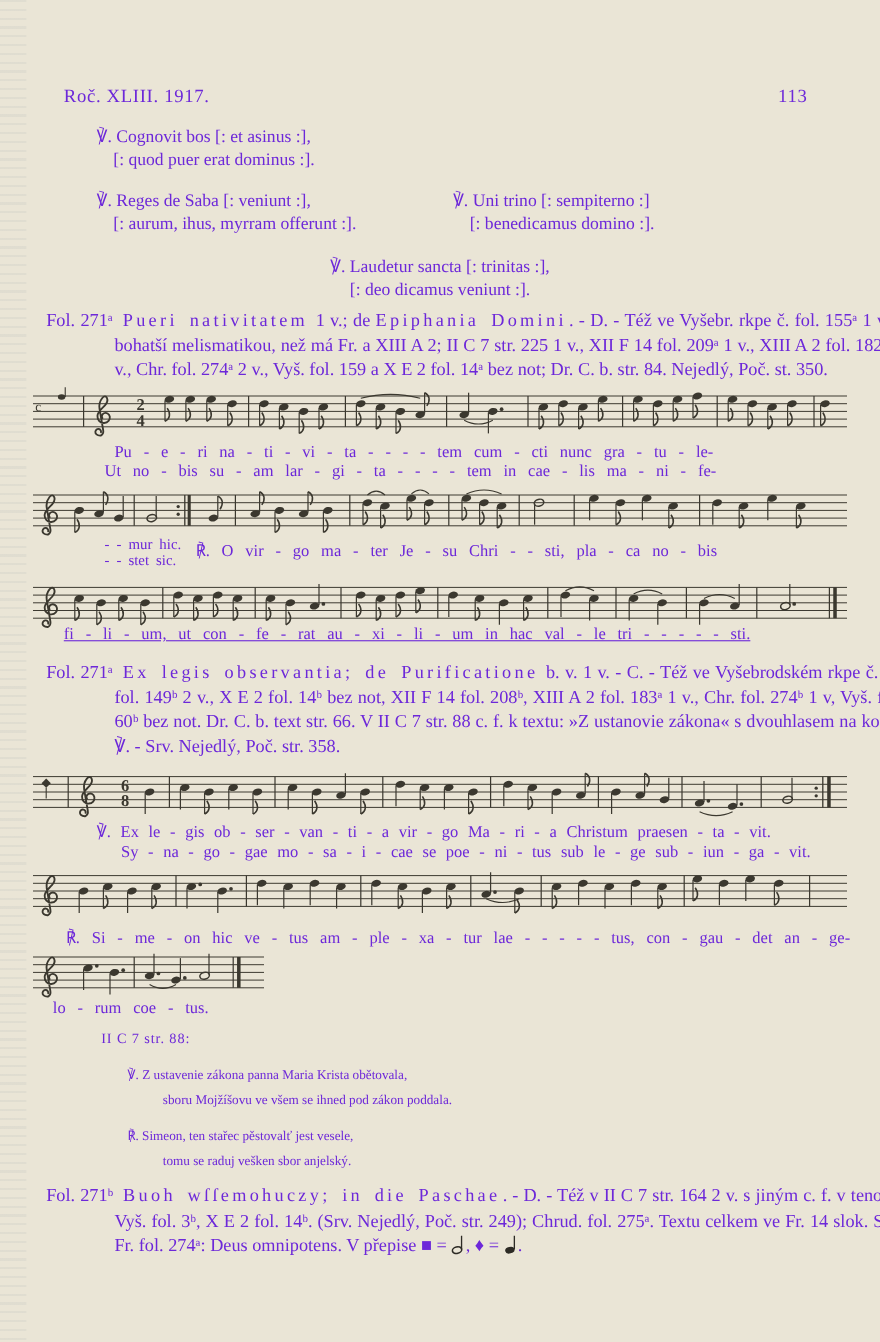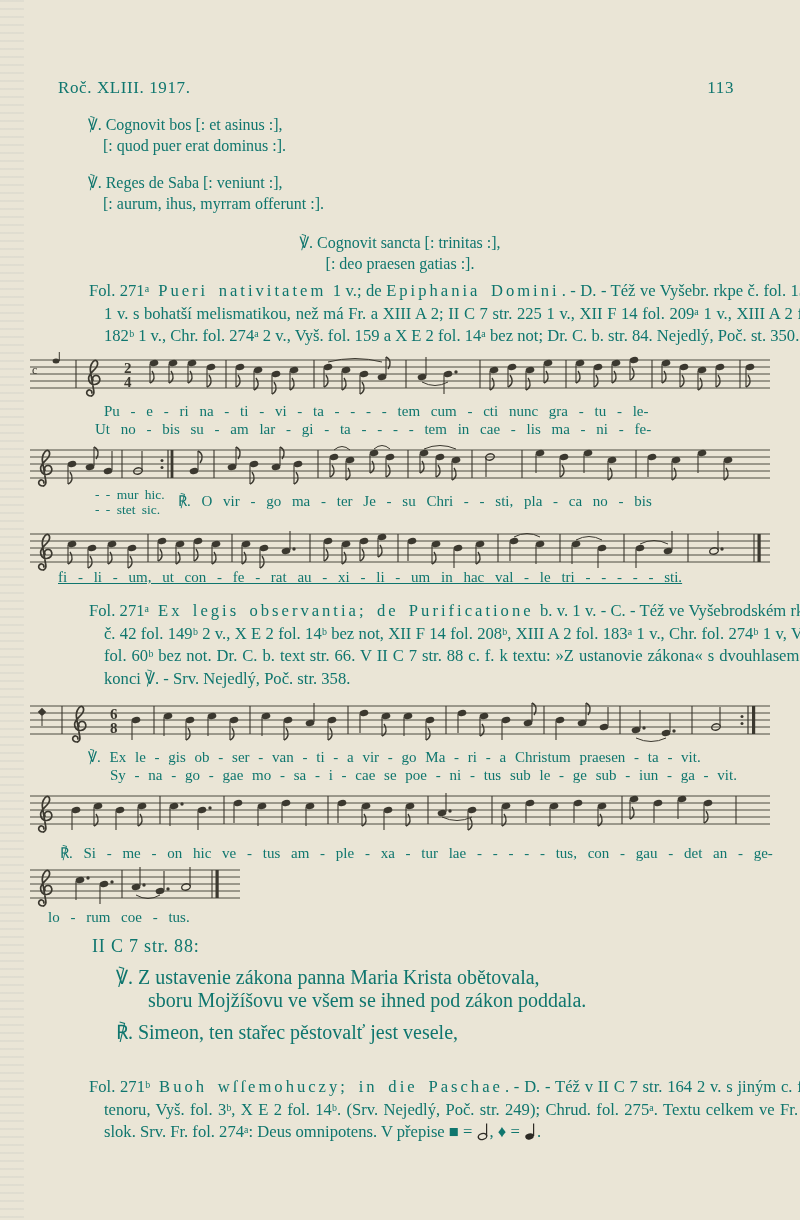--- a/index.html
+++ b/index.html
@@ -1,66 +1,70 @@
 <!DOCTYPE html>
 <html><head>
 <meta charset="utf-8">
 <style>
   html,body{margin:0;padding:0;background:#b8b2a2;}
   .page{
     position:relative;width:800px;height:1220px;overflow:hidden;
     background:#eae5d6;
     background-image:radial-gradient(1100px 900px at 65% 25%, #efead c0%, rgba(0,0,0,0)),
                      radial-gradient(1400px 1100px at 60% 30%, #f0ebdc 0%, #eae5d6 55%, #e3dcc9 100%);
-    color:#0f766e;
+    color:#6d28d9;
     font-family:"Liberation Serif","DejaVu Serif",serif;
   }
   .page::before{
     content:"";position:absolute;left:0;top:0;bottom:0;width:24px;pointer-events:none;
     background:repeating-linear-gradient(to bottom, rgba(105,125,140,0.08) 0 2px, rgba(0,0,0,0) 2px 8px);
   }
   .abs{position:absolute;}
   .hdr{font-size:17px;letter-spacing:0.6px;}
   .vers{font-size:16px;line-height:21px;white-space:nowrap;}
   .vers .l2{padding-left:15px;}
   .vcenter{width:800px;text-align:center;font-size:16px;line-height:21px;}
   .para{
     font-size:16.6px;line-height:22.5px;text-align:justify;
     padding-left:62px;text-indent:-62px;
   }
-  .plabel{margin-right:9px;margin-left:47px;}
+  .plabel{margin-right:9px;}
   .sp{letter-spacing:3px;word-spacing:3px;margin-right:2px;}
   .lyr{font-size:15px;word-spacing:7px;white-space:nowrap;line-height:18.5px;}
   .lyr2{font-size:15px;word-spacing:5px;white-space:nowrap;line-height:18.5px;}
   .frag{font-size:13.5px;line-height:15px;white-space:nowrap;word-spacing:3px;}
-  .subhead{font-size:18px;letter-spacing:0.8px;}
-  .czech{font-size:20px;line-height:22px;white-space:nowrap;}
+  .subhead{font-size:13px;letter-spacing:0.8px;}
+  .czech{font-size:12px;line-height:22px;white-space:nowrap;}
   svg.staff{display:block;}
   .noteicon{display:inline-block;vertical-align:-4px;}
 </style>
 </head>
 <body>
 
 <div class="page">
 
   <div class="abs hdr" style="left:58px;top:78px;">Roč. XLIII. 1917.</div>
   <div class="abs hdr" style="right:66px;top:78px;">113</div>
 
   <div class="abs vers" style="left:88px;top:114px;">
     <div class="l1">℣. Cognovit bos [: et asinus :],</div>
     <div class="l2">[: quod puer erat dominus :].</div>
   </div>
   <div class="abs vers" style="left:88px;top:172px;">
     <div class="l1">℣. Reges de Saba [: veniunt :],</div>
     <div class="l2">[: aurum, ihus, myrram offerunt :].</div>
   </div>
+  <div class="abs vers" style="left:412px;top:172px;">
+    <div class="l1">℣. Uni trino [: sempiterno :]</div>
+    <div class="l2">[: benedicamus domino :].</div>
+  </div>
 
   <div class="abs vcenter" style="left:0;top:232px;">
-    <div>℣. Cognovit sancta [: trinitas :],</div>
-    <div>[: deo praesen gatias :].</div>
+    <div>℣. Laudetur sancta [: trinitas :],</div>
+    <div>[: deo dicamus veniunt :].</div>
   </div>
 
   <div class="abs para" style="left:42px;top:280px;width:716px;"><span class="plabel">Fol. 271ᵃ</span><span class="sp">Pueri nativitatem</span><span> 1 v.; de </span><span class="sp">Epiphania Domini</span><span>. - D. - Též ve Vyšebr. rkpe č. fol. 155ᵃ 1 v. s bohatší melismatikou, než má Fr. a XIII A 2; II C 7 str. 225 1 v., XII F 14 fol. 209ᵃ 1 v., XIII A 2 fol. 182ᵇ 1 v., Chr. fol. 274ᵃ 2 v., Vyš. fol. 159 a X E 2 fol. 14ᵃ bez not; Dr. C. b. str. 84. Nejedlý, Poč. st. 350.</span></div>
 
   <svg class="abs staff" style="left:30px;top:350px;" width="740" height="50" viewBox="0 0 740 50">
       <line x1="0" y1="10" x2="740" y2="10" stroke="#3b382f" stroke-width="0.9"></line>
       <line x1="0" y1="17" x2="740" y2="17" stroke="#3b382f" stroke-width="0.9"></line>
       <line x1="0" y1="24" x2="740" y2="24" stroke="#3b382f" stroke-width="0.9"></line>
       <line x1="0" y1="31" x2="740" y2="31" stroke="#3b382f" stroke-width="0.9"></line>
       <line x1="0" y1="38" x2="740" y2="38" stroke="#3b382f" stroke-width="0.9"></line>
@@ -546,20 +550,21 @@
       <line x1="160" y1="26" x2="160" y2="7" stroke="#3b382f" stroke-width="1.1"></line>
       <path d="M 106 35 Q 118 42 130 35" fill="none" stroke="#3b382f" stroke-width="1"></path>
     </svg>
   <div class="abs lyr" style="left:48px;top:908px;">lo - rum coe - tus.</div>
 
   <div class="abs subhead" style="left:92px;top:936px;">II C 7 str. 88:</div>
 
   <div class="abs czech" style="left:116px;top:966px;">℣. Z ustavenie zákona panna Maria Krista obětovala,</div>
   <div class="abs czech" style="left:148px;top:989px;">sboru Mojžíšovu ve všem se ihned pod zákon poddala.</div>
   <div class="abs czech" style="left:116px;top:1021px;">℟. Simeon, ten stařec pěstovalť jest vesele,</div>
+  <div class="abs czech" style="left:148px;top:1044px;">tomu se raduj vešken sbor anjelský.</div>
 
   <div class="abs para" style="left:42px;top:1076px;width:716px;"><span class="plabel">Fol. 271ᵇ</span><span class="sp">Buoh wſſemohuczy; in die Paschae</span><span>. - D. - Též v II C 7 str. 164 2 v. s jiným c. f. v tenoru, Vyš. fol. 3ᵇ, X E 2 fol. 14ᵇ. (Srv. Nejedlý, Poč. str. 249); Chrud. fol. 275ᵃ. Textu celkem ve Fr. 14 slok. Srv. Fr. fol. 274ᵃ: Deus omnipotens. V přepise ■ = </span><svg class="noteicon" width="13" height="19" viewBox="0 0 13 19">
         <ellipse cx="5.5" cy="14.5" rx="4.3" ry="3" transform="rotate(-14 5.5 14.5)" fill="none" stroke="#2d2b25" stroke-width="1.4"></ellipse>
         <line x1="9.6" y1="14" x2="9.6" y2="1.5" stroke="#2d2b25" stroke-width="1.2"></line>
       </svg><span>, ♦ = </span><svg class="noteicon" width="13" height="19" viewBox="0 0 13 19">
         <ellipse cx="5.5" cy="14.5" rx="4.3" ry="3" transform="rotate(-14 5.5 14.5)" fill="#2d2b25"></ellipse>
         <line x1="9.6" y1="14" x2="9.6" y2="1.5" stroke="#2d2b25" stroke-width="1.2"></line>
       </svg><span>.</span></div>
 
 </div>

